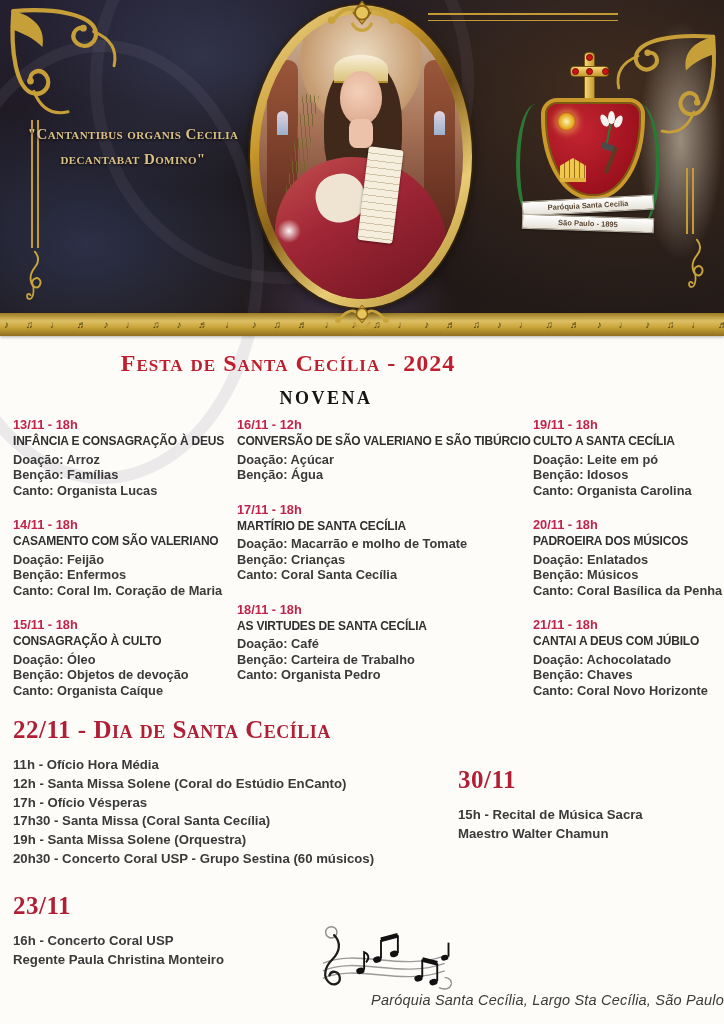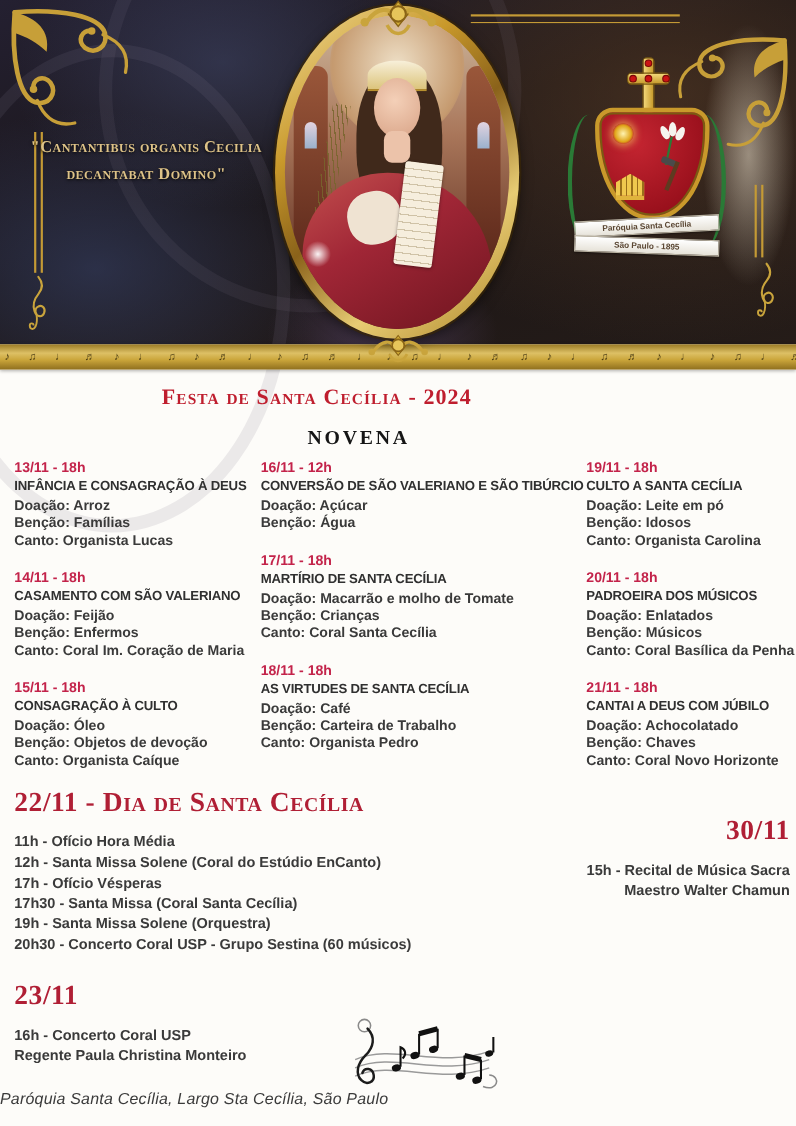--- a/index.html
+++ b/index.html
@@ -123,21 +123,21 @@
     box-shadow:0 1px 3px rgba(0,0,0,.3);
     z-index:5;
   }
   .band-notes{white-space:nowrap; font-size:10px; line-height:23px; letter-spacing:7px;
     color:rgba(42,32,6,.8); padding-left:4px;}
 
   
   .main-title{
     position:absolute; left:0; top:350px; width:576px; text-align:center;
     font-family:"Liberation Serif", serif; font-variant:small-caps; font-weight:bold;
-    font-size:20px; letter-spacing:1px; color:#bf1e2e;
+    font-size:24px; letter-spacing:1px; color:#bf1e2e;
   }
   .sub-title{
     position:absolute; left:0; top:388px; width:652px; text-align:center;
     font-family:"Liberation Serif", serif; font-weight:bold; font-size:18px;
     letter-spacing:2.5px; color:#151515;
   }
 
   
   .novena{position:absolute; left:13px; top:417px; width:704px;
     display:grid; grid-template-columns:224px 296px 184px;}
@@ -147,26 +147,26 @@
   .nv-line{color:#3a3a3a; font-weight:bold; font-size:12.8px; line-height:15.4px;}
 
   
   .col-left{position:absolute; left:13px; top:716px; width:442px;}
   .col-right{position:absolute; left:458px; top:722px; width:260px;}
   .day-heading{
     font-family:"Liberation Serif", serif; font-variant:small-caps; font-weight:bold;
     font-size:25px; letter-spacing:0.5px; color:#b01f35; margin:0 0 12px 0; white-space:nowrap;
   }
   .day-item{color:#3a3a3a; font-weight:bold; font-size:13.2px; line-height:18.8px; white-space:nowrap;}
-  .day23{margin-top:23px;} .day30{margin-top:20px;text-align:right;}
+  .day23{margin-top:23px;} .day30{margin-top:44px;}
 
   .music-flourish{position:absolute; left:306px; top:920px; width:150px; height:80px;}
 
   .footer{
-    position:absolute; left:0; top:992px; width:724px; text-align:left;
+    position:absolute; left:0; top:992px; width:724px; text-align:right;
     font-style:italic; font-size:14.5px; color:#3b3b3b; letter-spacing:0.2px;
   }
 </style>
 </head>
 <body>
 
 <div class="poster">
 
   <div class="hero">
     <div class="arch a1"></div>

